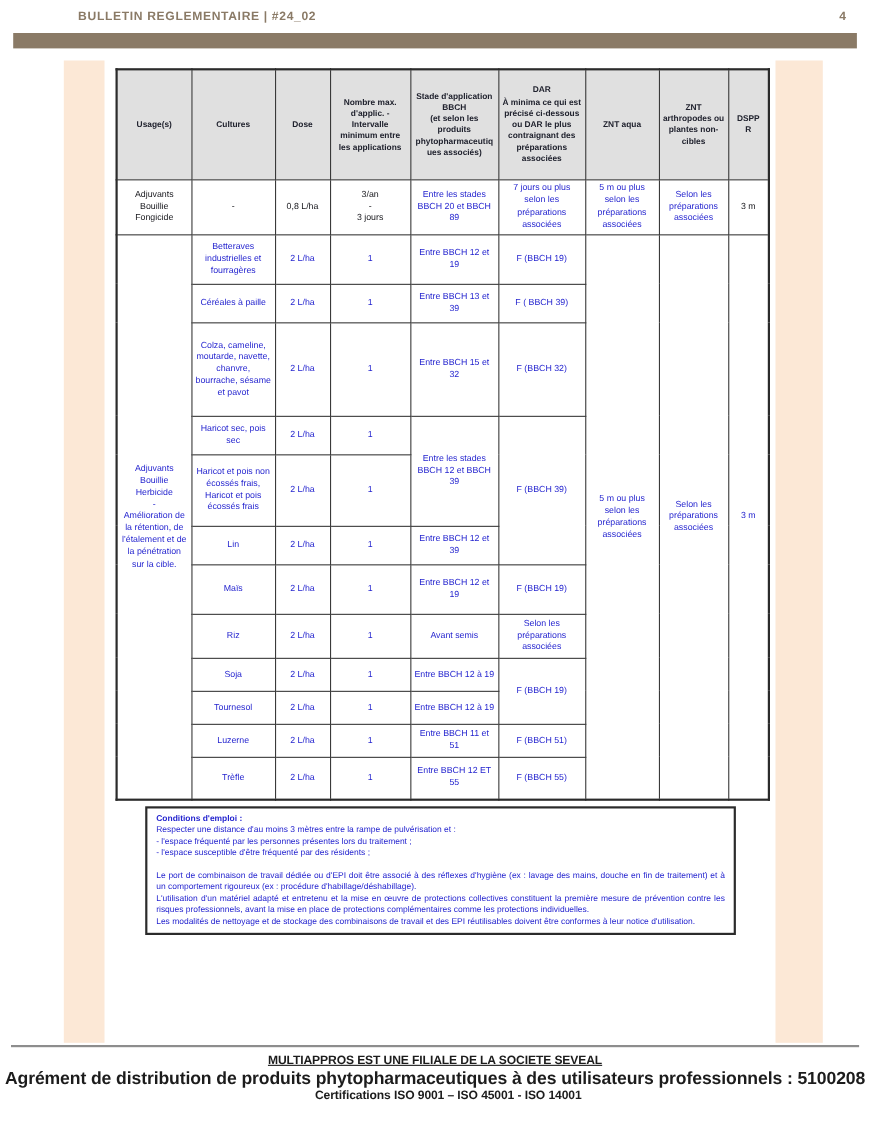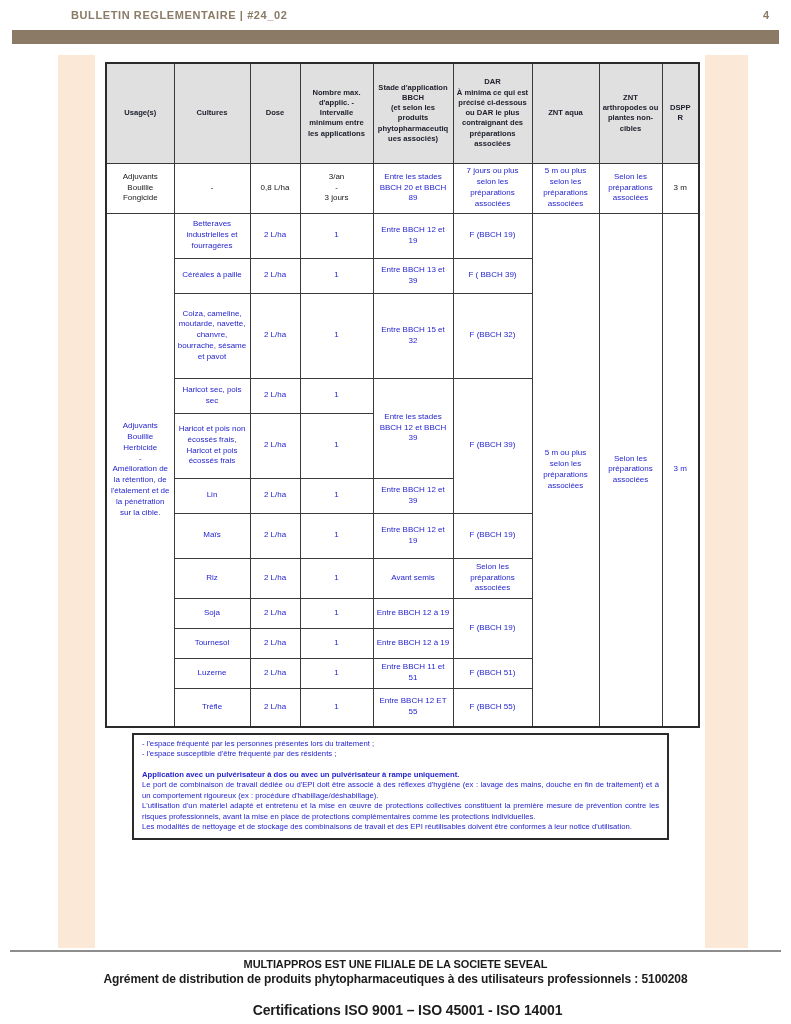--- a/index.html
+++ b/index.html
@@ -56,23 +56,23 @@
   .cond-line.just{text-align:justify;}
 
   
   .footer-rule{
     position:absolute;left:10px;right:10px;top:950px;height:2px;background:#8d8d8d;
   }
   .footer{
     position:absolute;left:0;right:0;top:958px;text-align:center;
     color:#1c1c1c;font-weight:bold;letter-spacing:-0.1px;
   }
-  .footer .f1{font-size:11px;margin-bottom:2px;}
-  .footer .f2{font-size:12px;margin-bottom:16px;}
-  .footer .f3{font-size:14px;margin-left:24px;}
+  .footer .f1{font-size:11px;margin-bottom:2px;text-decoration:underline;}
+  .footer .f2{font-size:16px;margin-bottom:0;}
+  .footer .f3{font-size:11px;margin-left:24px;}
 </style>
 </head>
 <body>
 
 <div class="masthead-title">BULLETIN REGLEMENTAIRE | #24_02</div>
 <div class="page-number">4</div>
 <div class="masthead-bar"></div>
 <div class="side-band left"></div>
 <div class="side-band right"></div>
 
@@ -203,24 +203,25 @@
       <td class="blue">Trèfle</td>
       <td class="blue">2 L/ha</td>
       <td class="blue">1</td>
       <td class="blue">Entre BBCH 12 ET 55</td>
       <td class="blue">F (BBCH 55)</td>
     </tr>
   </tbody>
 </table>
 
 <div class="conditions-box">
+  <div class="cond-line bold">Conditions d'emploi :</div>
+  <div class="cond-line">Respecter une distance d'au moins 3 mètres entre la rampe de pulvérisation et :</div>
   <div class="cond-line">- l'espace fréquenté par les personnes présentes lors du traitement ;</div>
   <div class="cond-line">- l'espace susceptible d'être fréquenté par des résidents ;</div>
   <div class="cond-line"></div>
-  <div class="cond-line bold">Application avec un pulvérisateur à dos ou avec un pulvérisateur à rampe uniquement.</div>
   <div class="cond-line just">Le port de combinaison de travail dédiée ou d'EPI doit être associé à des réflexes d'hygiène (ex : lavage des mains, douche en fin de traitement) et à un comportement rigoureux (ex : procédure d'habillage/déshabillage).</div>
   <div class="cond-line just">L'utilisation d'un matériel adapté et entretenu et la mise en œuvre de protections collectives constituent la première mesure de prévention contre les risques professionnels, avant la mise en place de protections complémentaires comme les protections individuelles.</div>
   <div class="cond-line just">Les modalités de nettoyage et de stockage des combinaisons de travail et des EPI réutilisables doivent être conformes à leur notice d'utilisation.</div>
 </div>
 
 <div class="footer-rule"></div>
 <div class="footer">
   <div class="f1">MULTIAPPROS EST UNE FILIALE DE LA SOCIETE SEVEAL</div>
   <div class="f2">Agrément de distribution de produits phytopharmaceutiques à des utilisateurs professionnels : 5100208</div>
   <div class="f3">Certifications ISO 9001 – ISO 45001 - ISO 14001</div>

